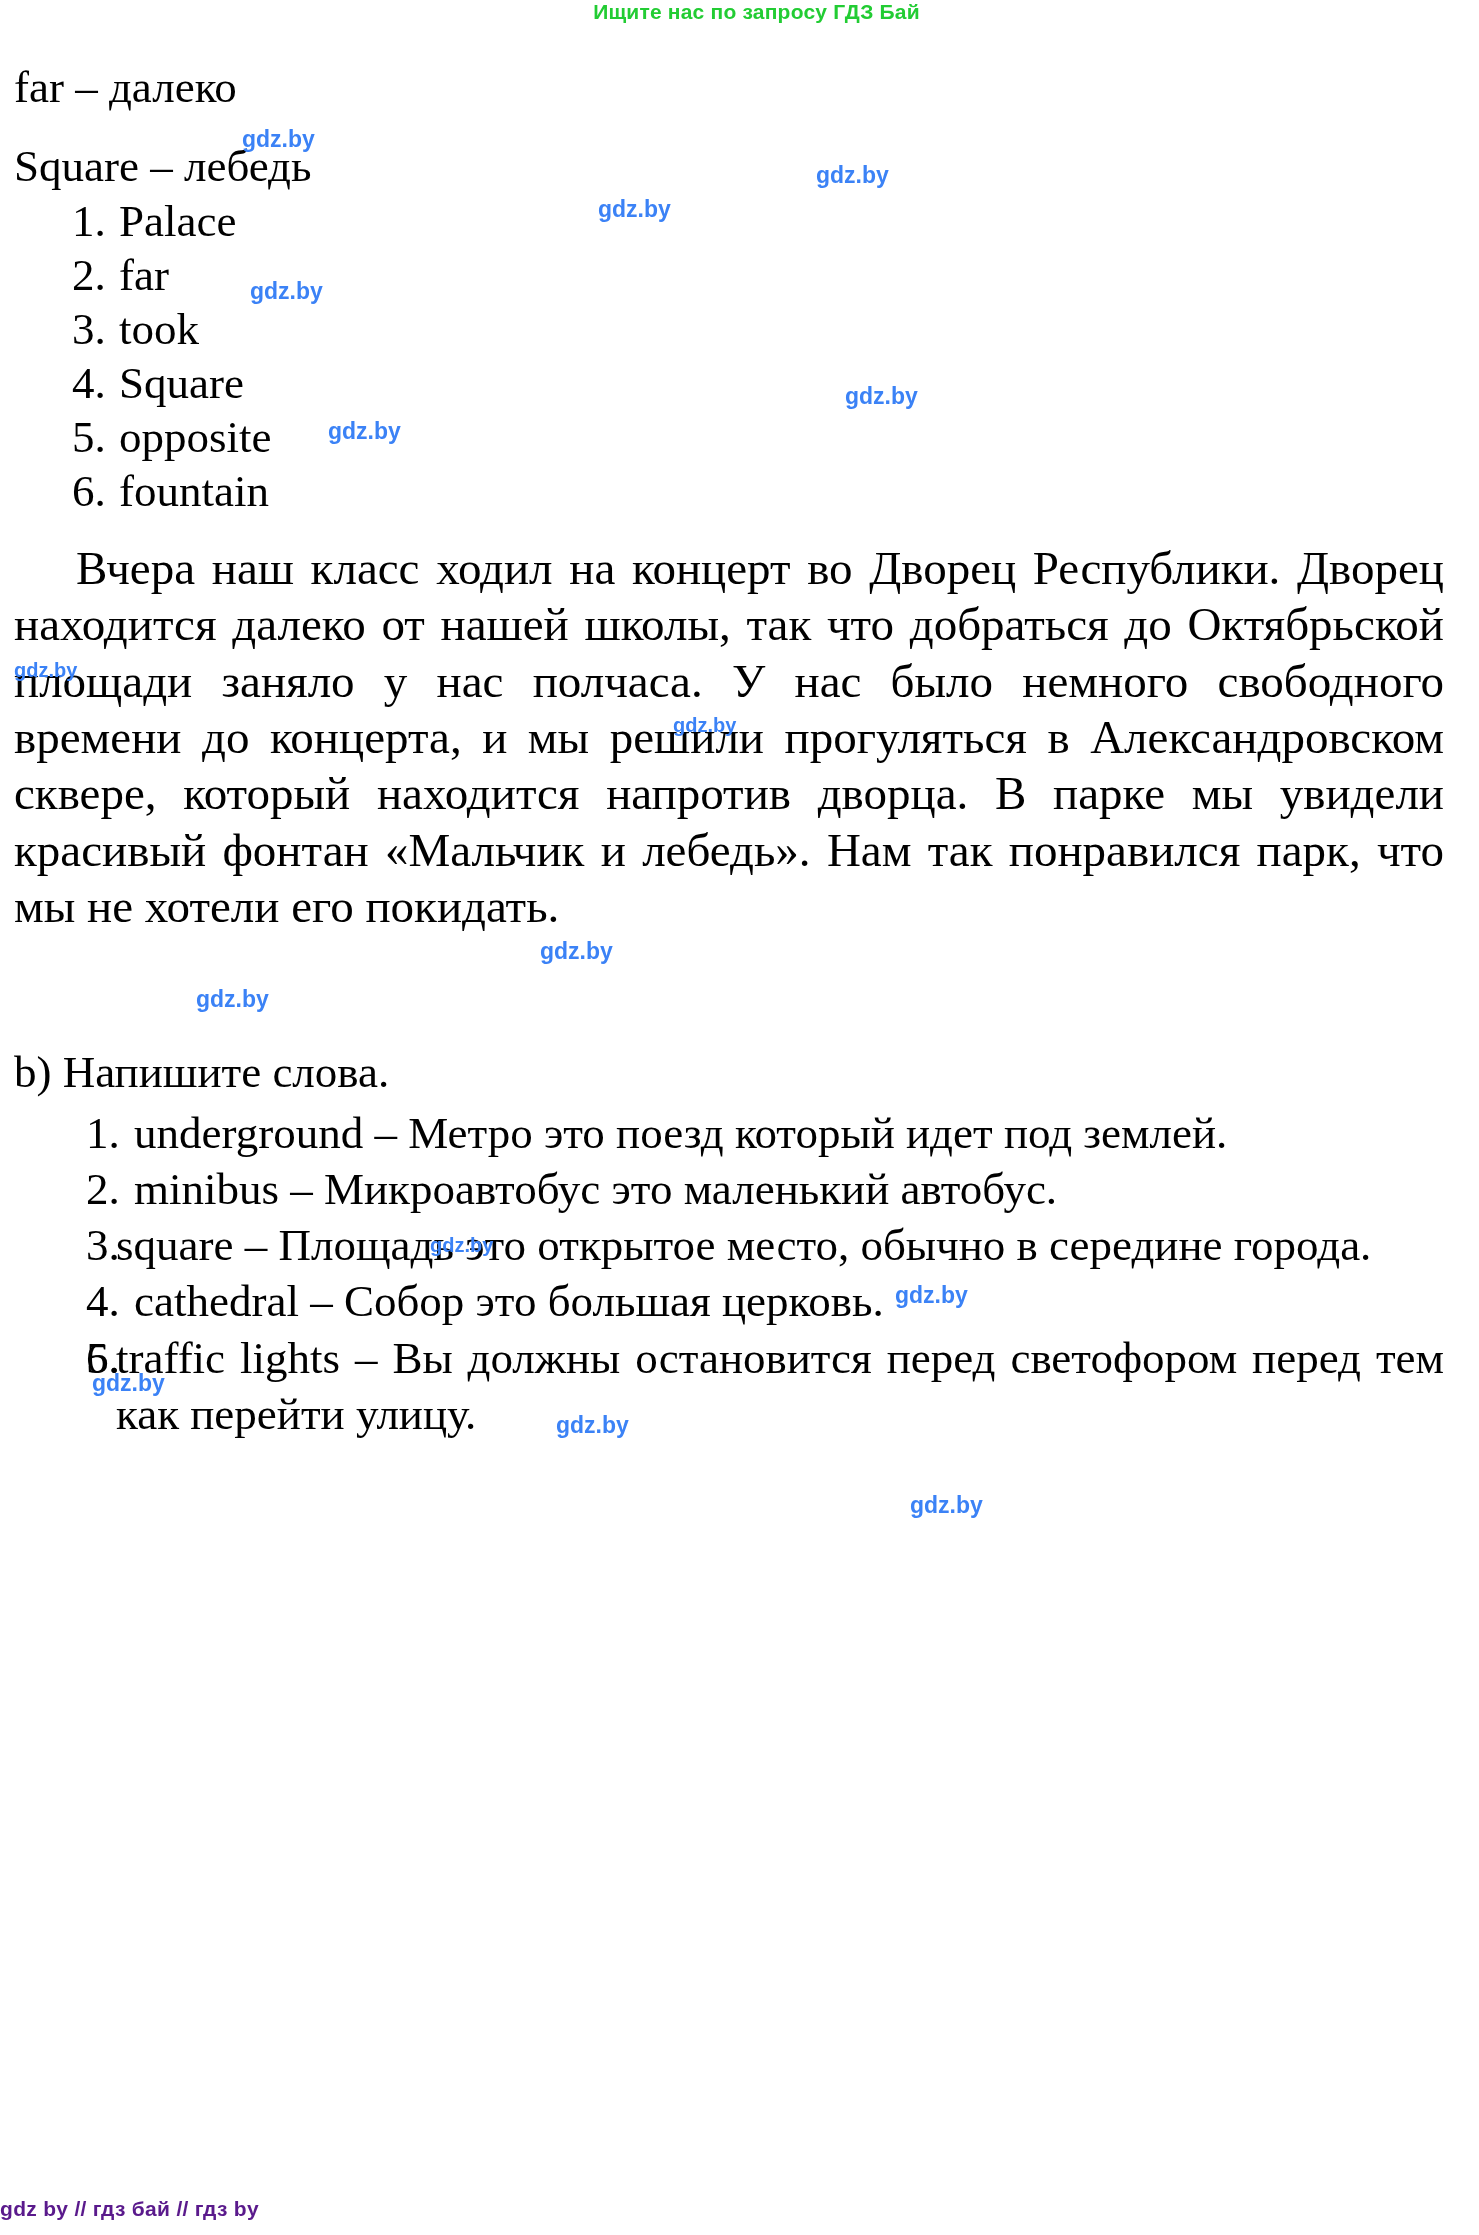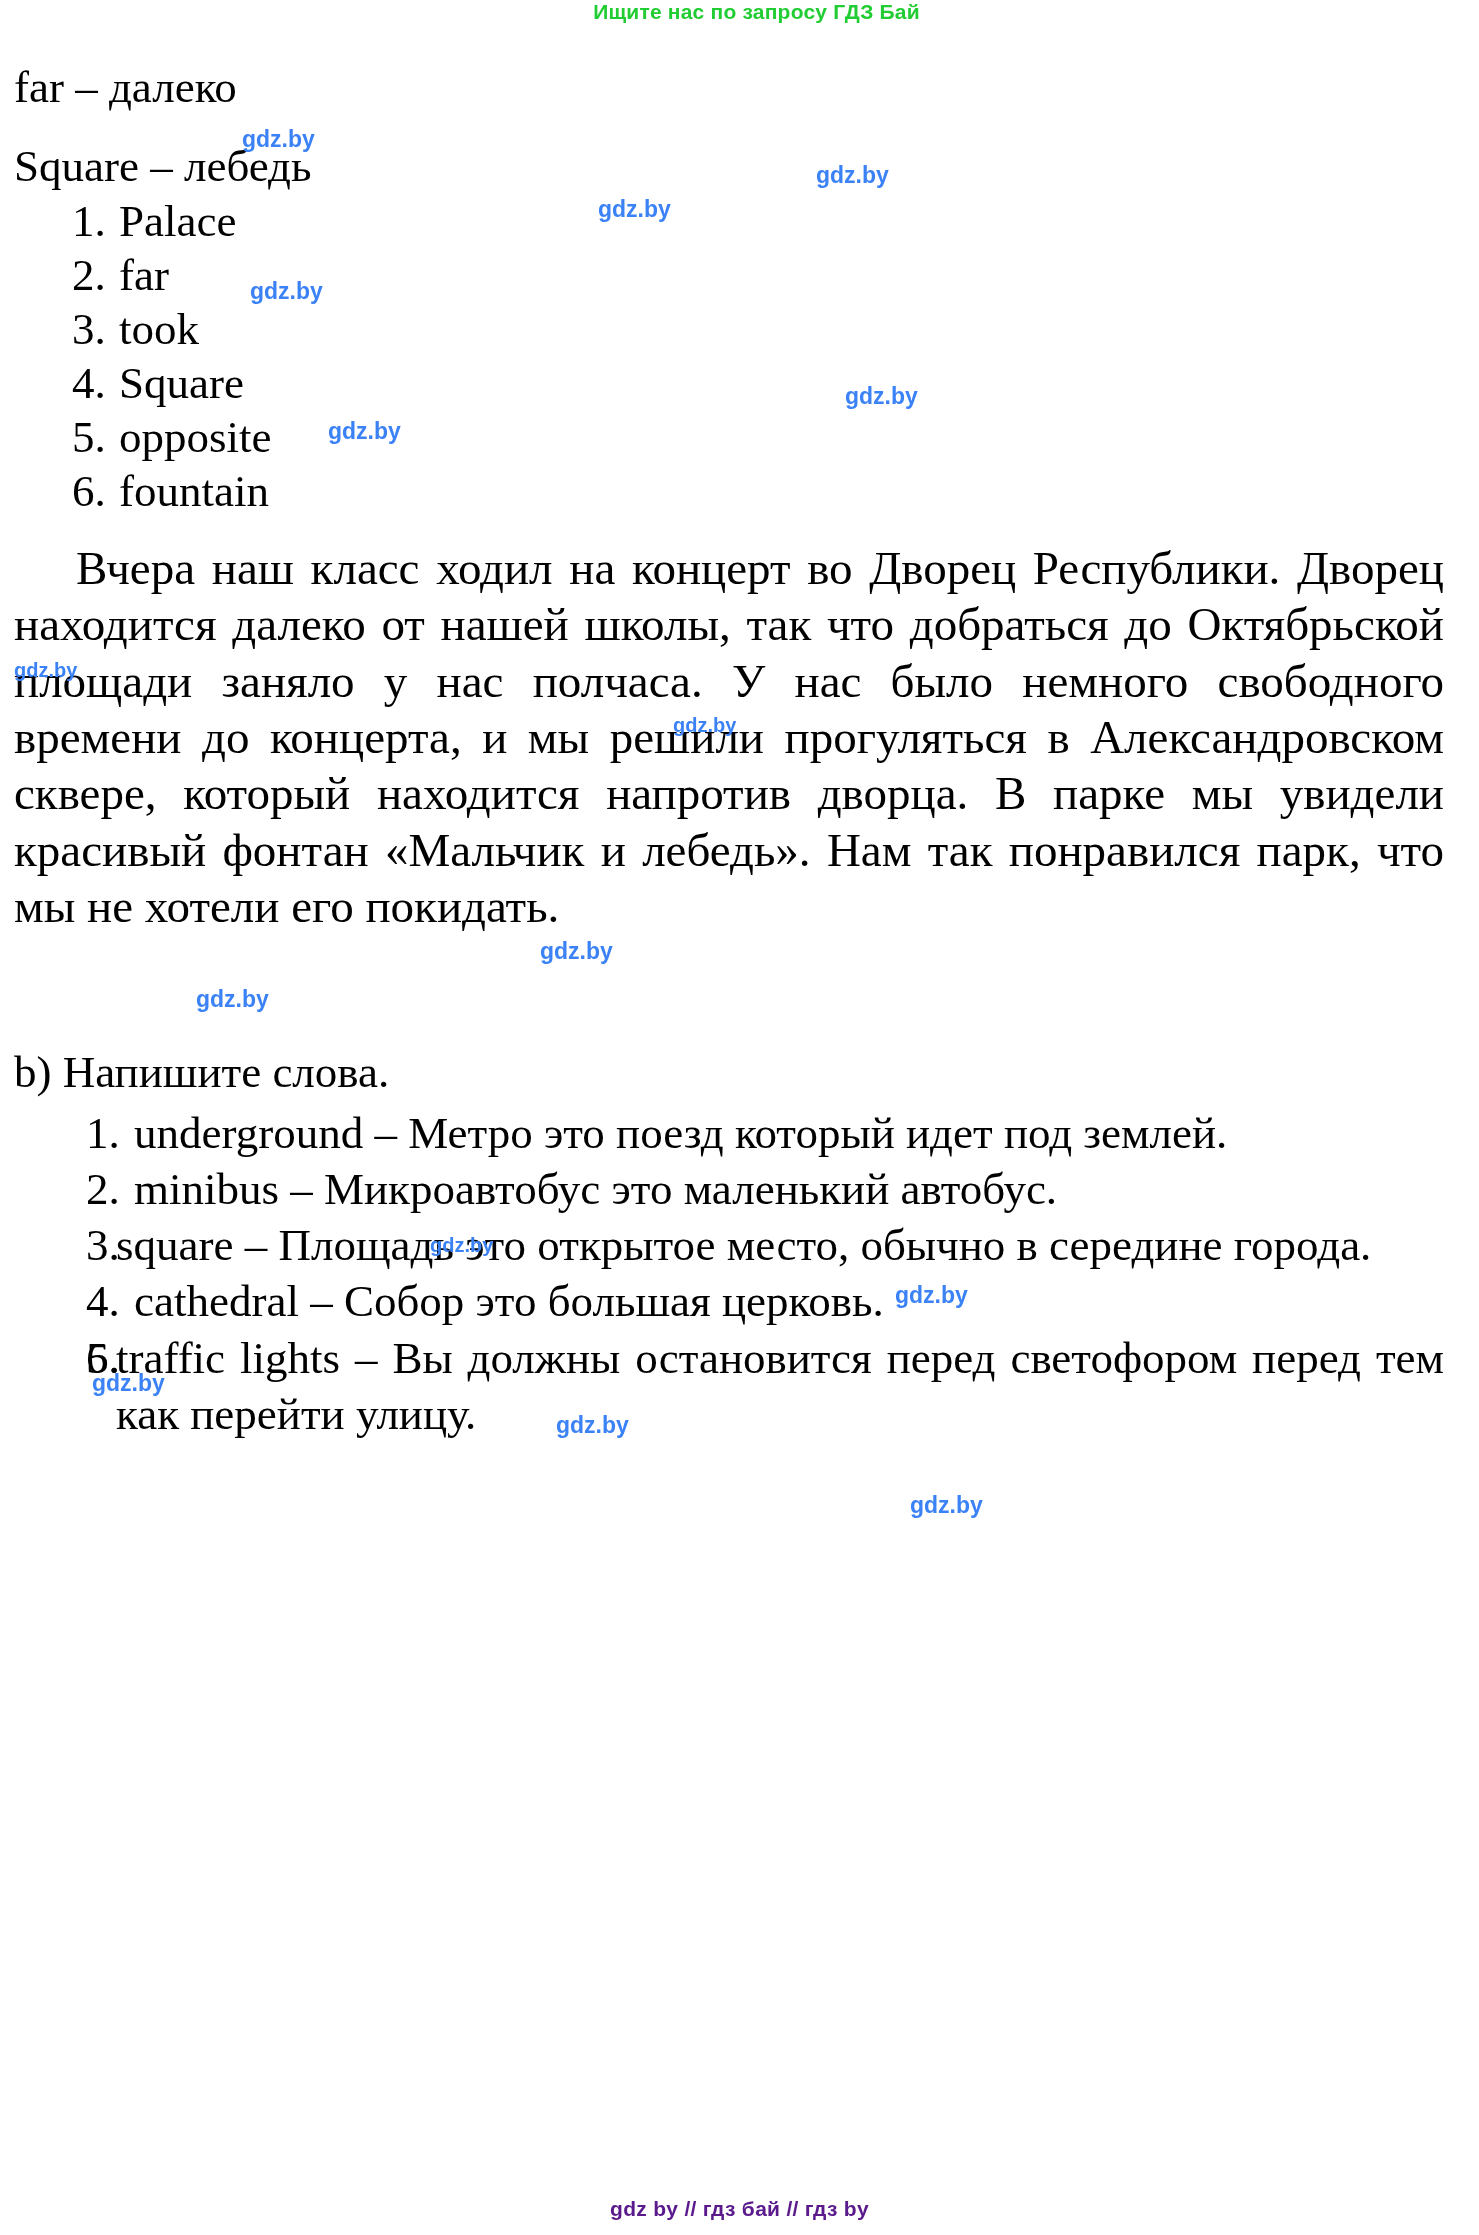--- a/index.html
+++ b/index.html
@@ -117,21 +117,20 @@
     pointer-events: none;
   }
   .wm.sm { font-size: 20px; }
 
   
   .footer-line {
     position: absolute;
     bottom: 14px;
     left: 0;
     width: 100%;
-    text-align: center;
     font-family: "Liberation Sans", sans-serif;
     font-size: 21px;
     font-weight: 700;
     color: #5a1a8c;
     letter-spacing: 0.3px;
     margin-top: 31px;
   }
 </style>
 </head>
 <body>

